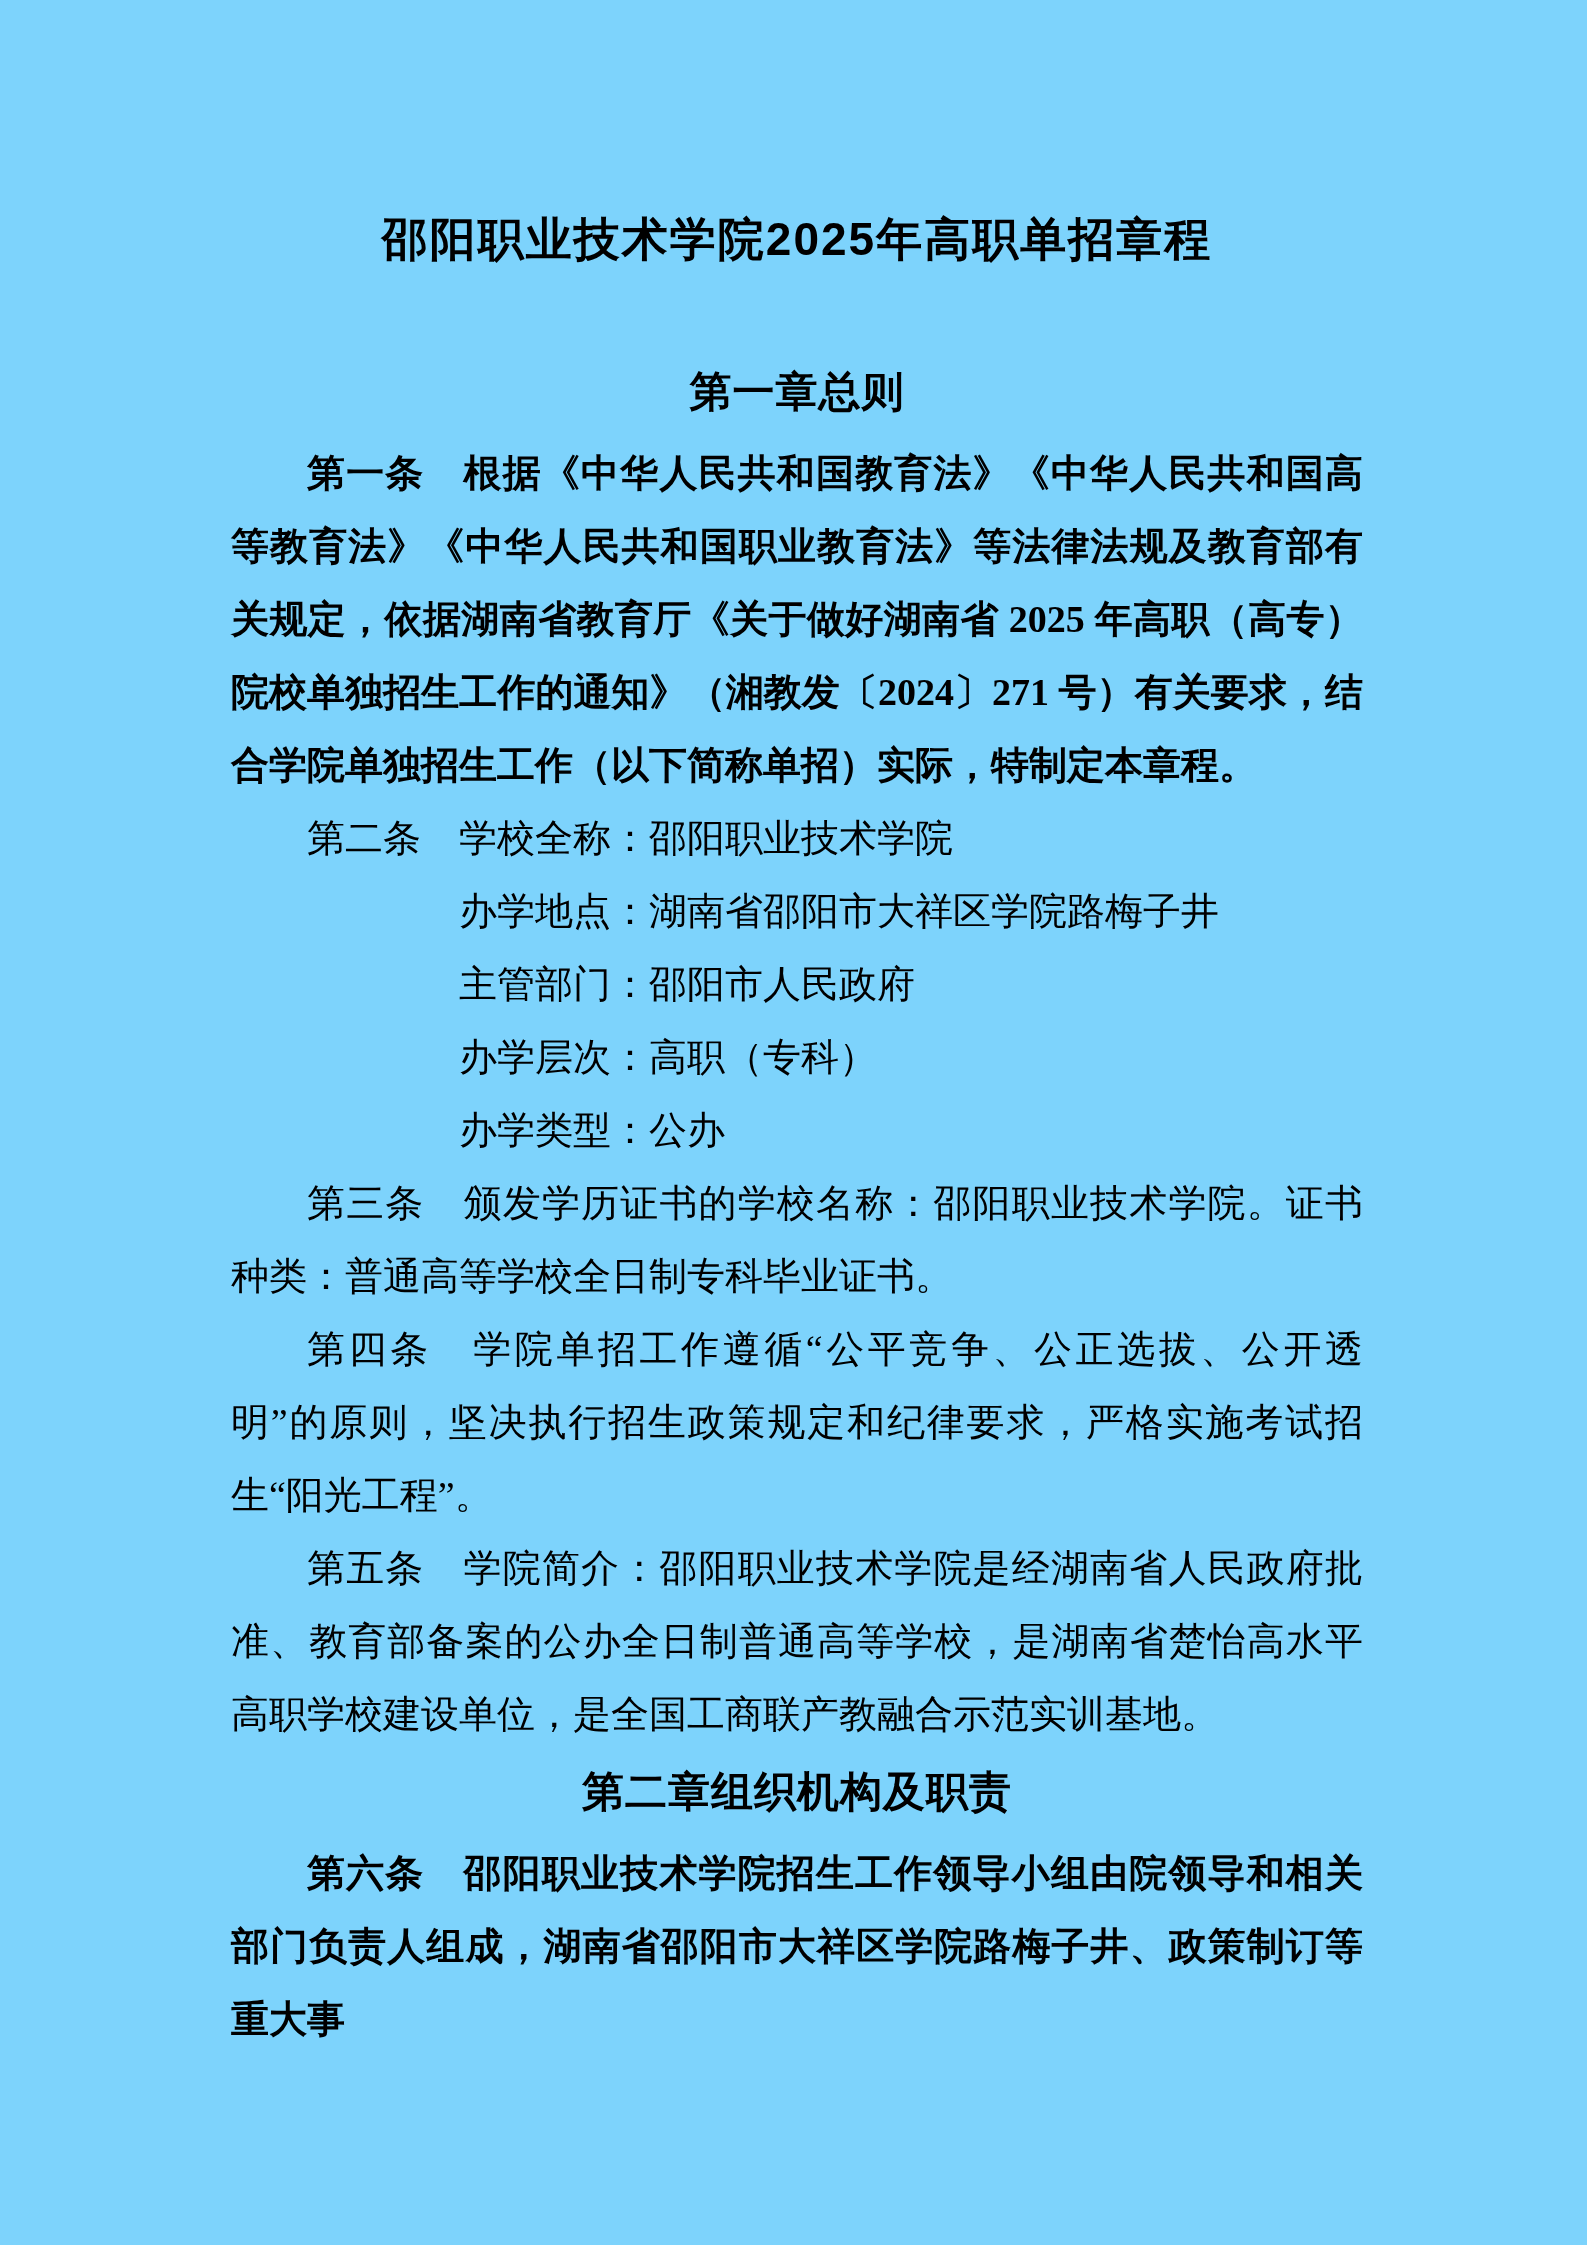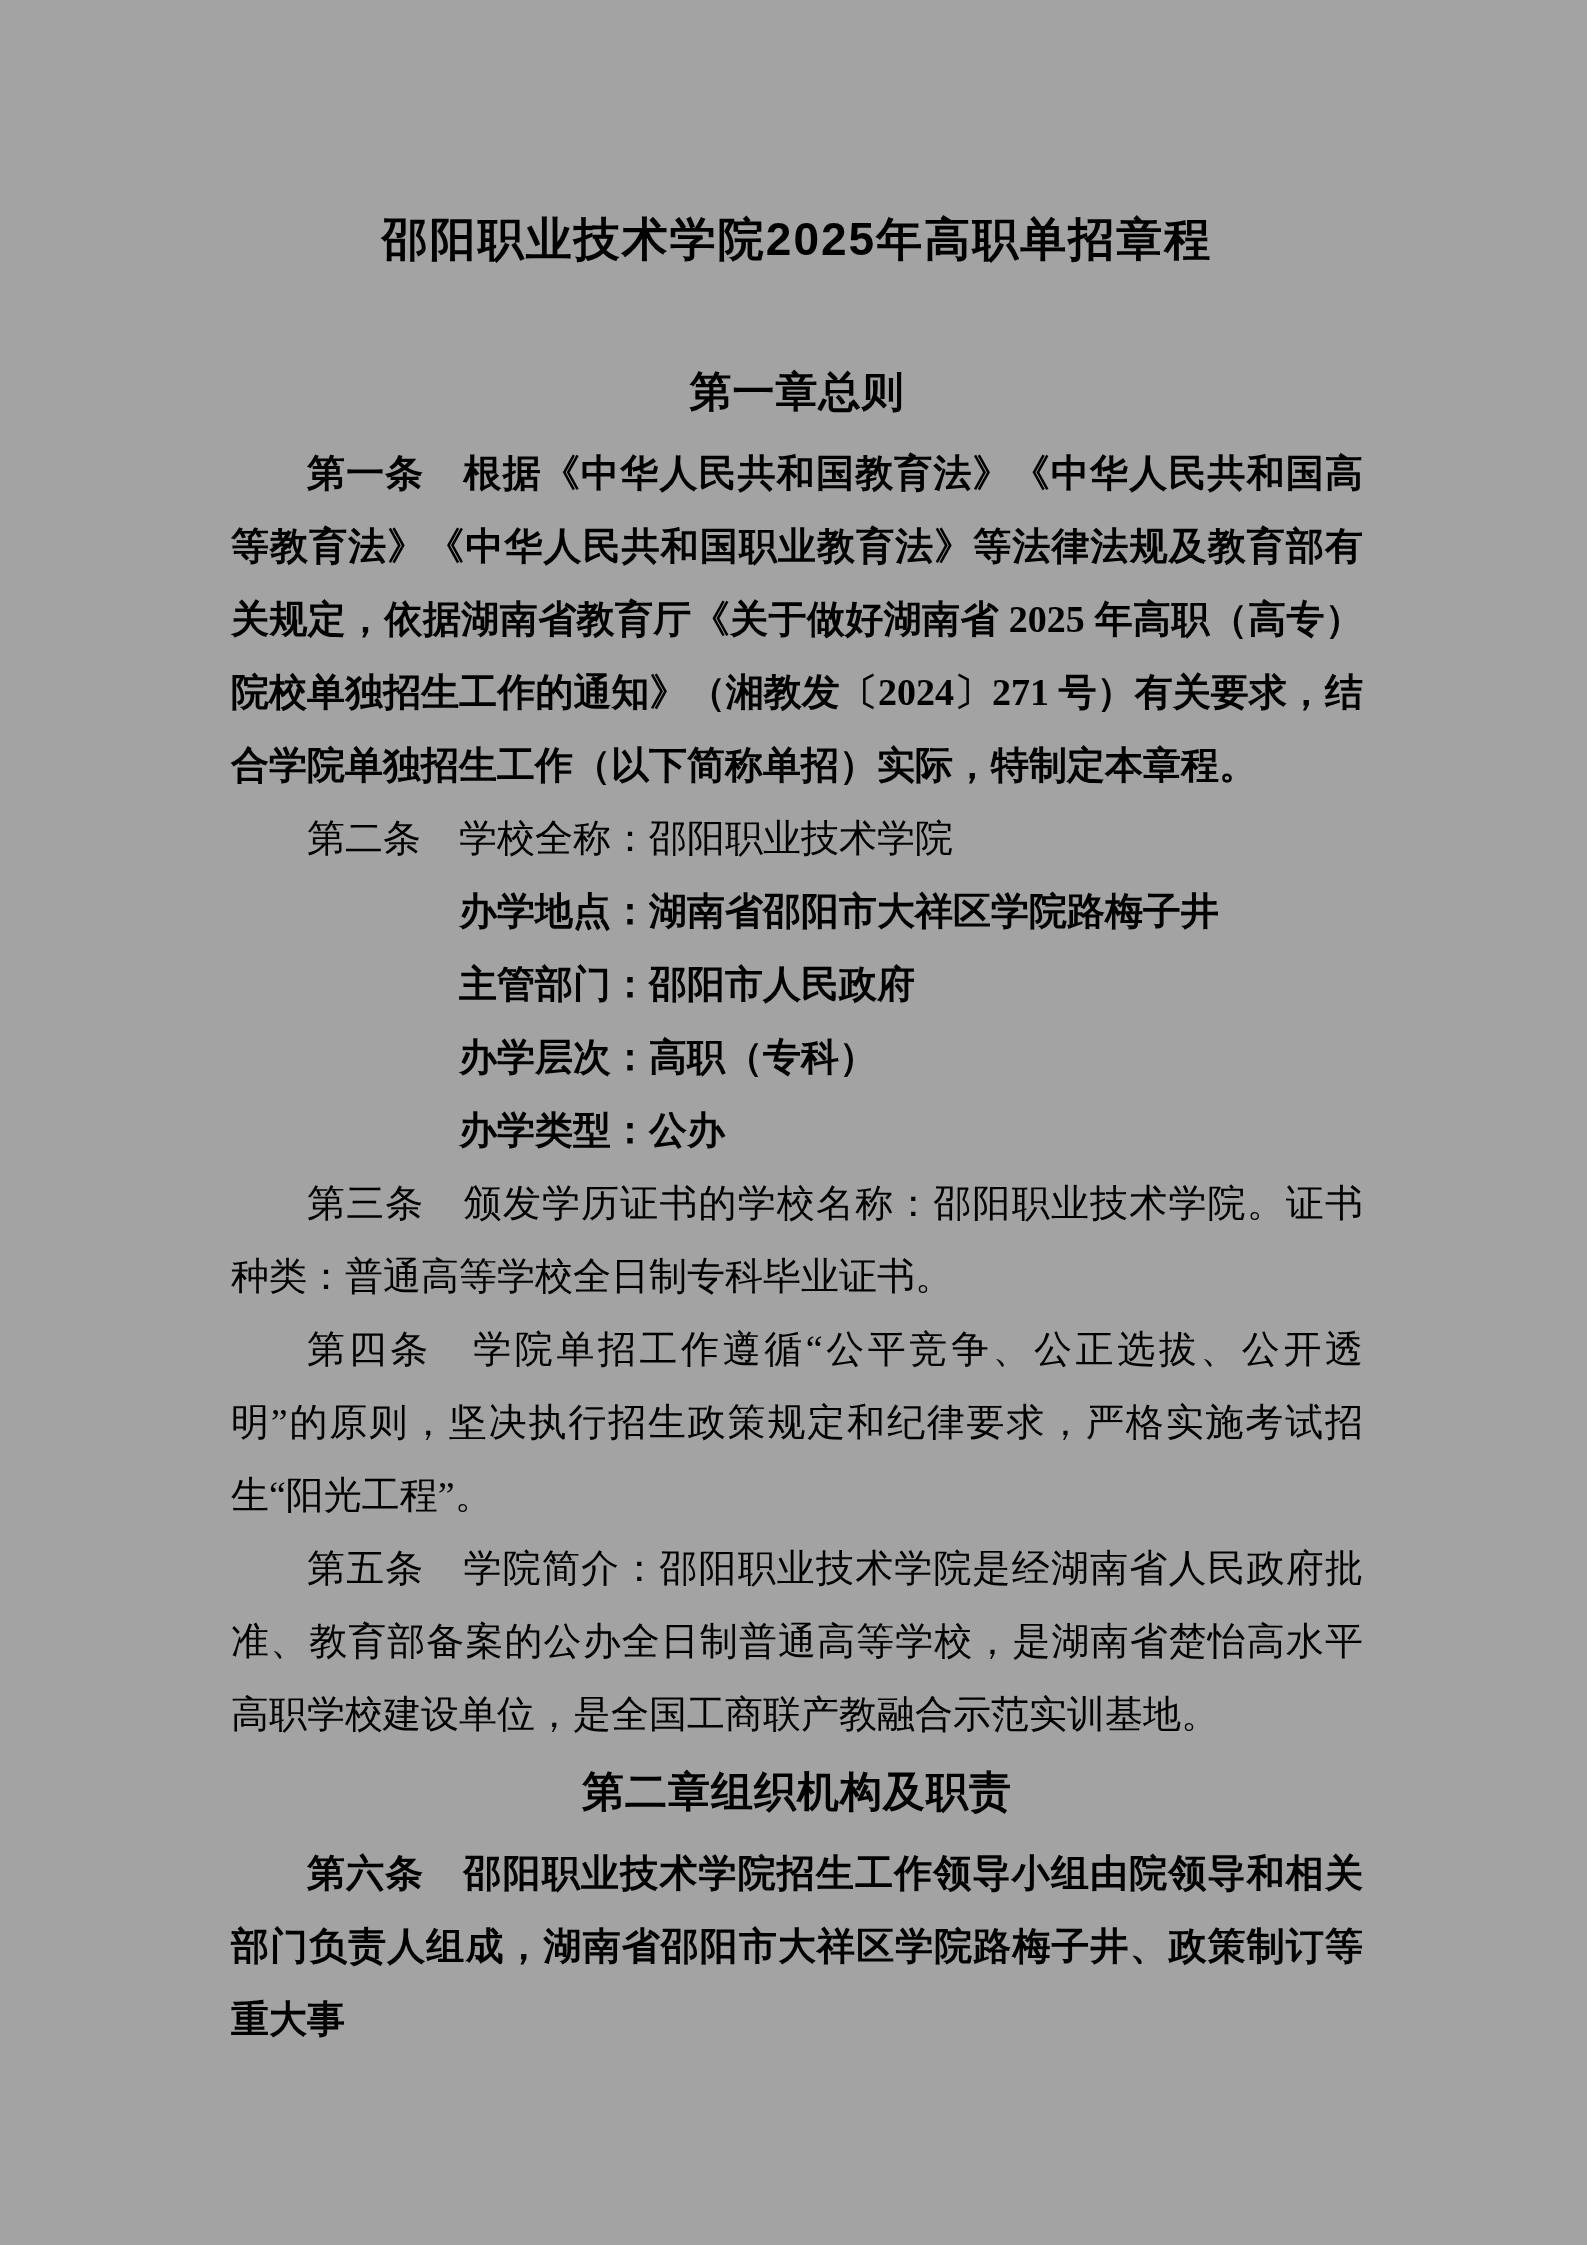--- a/index.html
+++ b/index.html
@@ -12,21 +12,21 @@
     height: 2245px;
     color: #000000;
     font-family: "Liberation Serif", "DejaVu Serif", serif;
   }
   .page {
     box-sizing: border-box;
     width: 1587px;
     height: 2245px;
     padding: 208px 220px 0 227px;
     overflow: hidden;
-    background: #a3a3a3;
+    background: #7dd3fc;
   }
   .doc-title {
     margin: 0;
     font-family: "Liberation Sans", "DejaVu Sans", sans-serif;
     font-weight: bold;
     font-size: 46px;
     line-height: 62px;
     letter-spacing: 2px;
     text-align: center;
     white-space: nowrap;
@@ -56,21 +56,20 @@
   }
   .chapter-heading + .para {
     margin-top: 9px;
     font-weight: bold;
   }
   .para.article {
     text-indent: 76px;
   }
   .para.sub {
     text-indent: 228px;
-    font-weight: bold;
   }
 </style>
 </head>
 <body>
 
 <div class="page">
 
   <h1 class="doc-title">邵阳职业技术学院2025年高职单招章程</h1>
 
   <section class="first">

